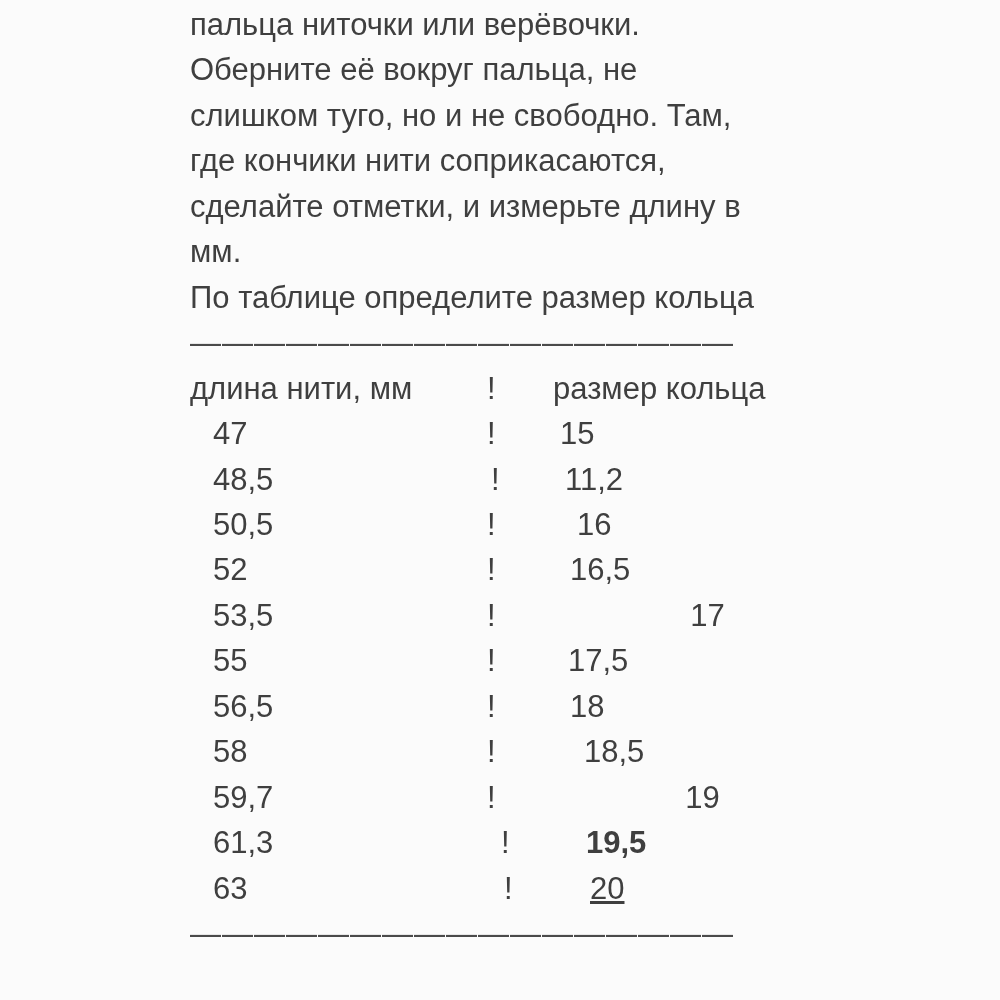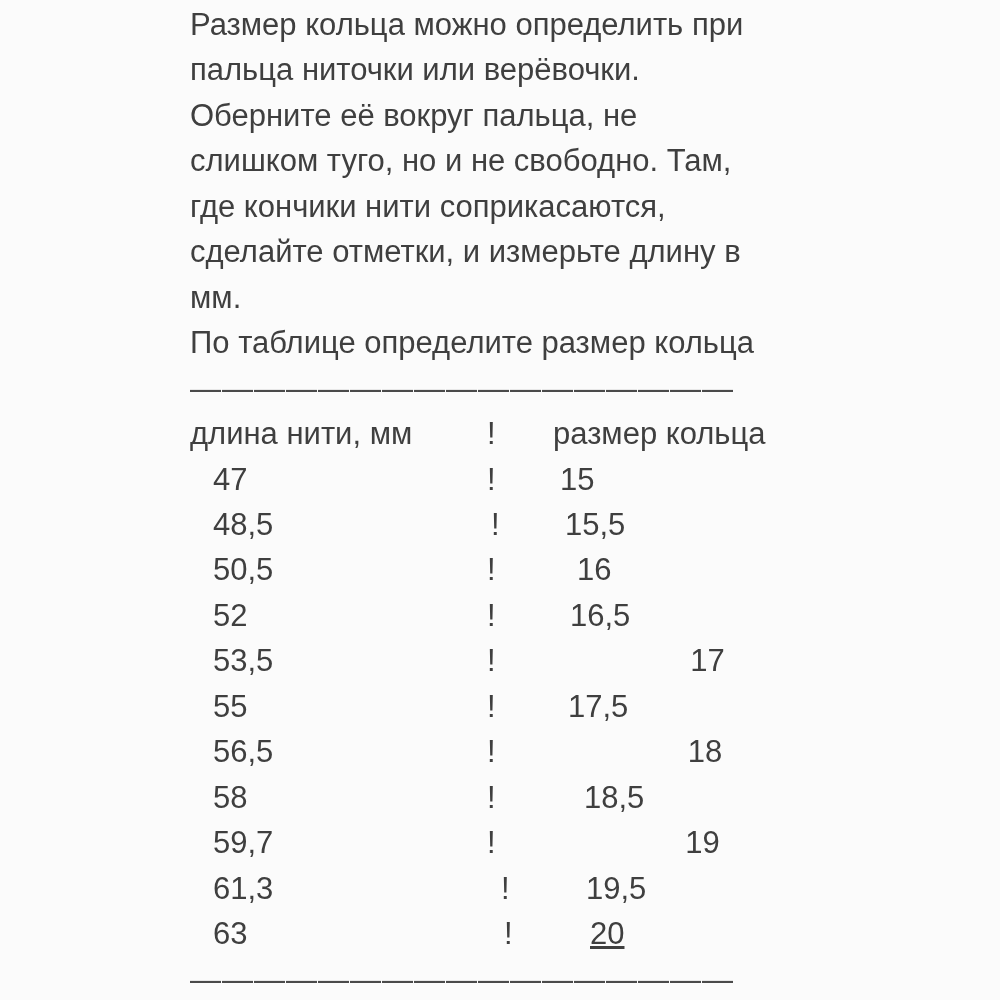--- a/index.html
+++ b/index.html
@@ -33,37 +33,36 @@
   }
   .t-row .len { padding-left: 23px; }
   .sep { padding-left: 2px; }
   
   .t-row:nth-of-type(1)  .size { padding-left: 7px; }
   .t-row:nth-of-type(2)  .size { padding-left: 12px; }
   .t-row:nth-of-type(3)  .size { padding-left: 24px; }
   .t-row:nth-of-type(4)  .size { padding-left: 17px; }
   .t-row:nth-of-type(5)  .size { padding-left: 22px; text-align: center; }
   .t-row:nth-of-type(6)  .size { padding-left: 15px; }
-  .t-row:nth-of-type(7)  .size { padding-left: 17px; text-align: center; }
+  .t-row:nth-of-type(7)  .size { padding-left: 17px; }
   .t-row:nth-of-type(8)  .size { padding-left: 31px; }
   .t-row:nth-of-type(9)  .size { padding-left: 12px; text-align: center; }
-  .t-row:nth-of-type(10) .size { padding-left: 33px; }
+  .t-row:nth-of-type(10) .size { padding-left: 33px; font-weight: bold; }
   .t-row:nth-of-type(11) .size { padding-left: 37px; text-decoration: underline; }
   .t-row:nth-of-type(2)  .sep  { padding-left: 6px; }
   .t-row:nth-of-type(10) .sep  { padding-left: 16px; }
   .t-row:nth-of-type(11) .sep  { padding-left: 19px; }
 </style>
 </head>
 <body>
 
 <div class="content">
 
   <div>
 
-      <div class="line">Размер кольца можно определить при</div>
 
       <div class="line">пальца ниточки или верёвочки.</div>
 
       <div class="line">Оберните её вокруг пальца, не</div>
 
       <div class="line">слишком туго, но и не свободно. Там,</div>
 
       <div class="line">где кончики нити соприкасаются,</div>
 
       <div class="line">сделайте отметки, и измерьте длину в</div>
@@ -86,21 +85,21 @@
 
         <div class="t-row">
           <div class="len">47</div>
           <div class="sep">!</div>
           <div class="size">15</div>
         </div>
 
         <div class="t-row">
           <div class="len">48,5</div>
           <div class="sep">!</div>
-          <div class="size">15,5</div>
+          <div class="size">11,2</div>
         </div>
 
         <div class="t-row">
           <div class="len">50,5</div>
           <div class="sep">!</div>
           <div class="size">16</div>
         </div>
 
         <div class="t-row">
           <div class="len">52</div>

